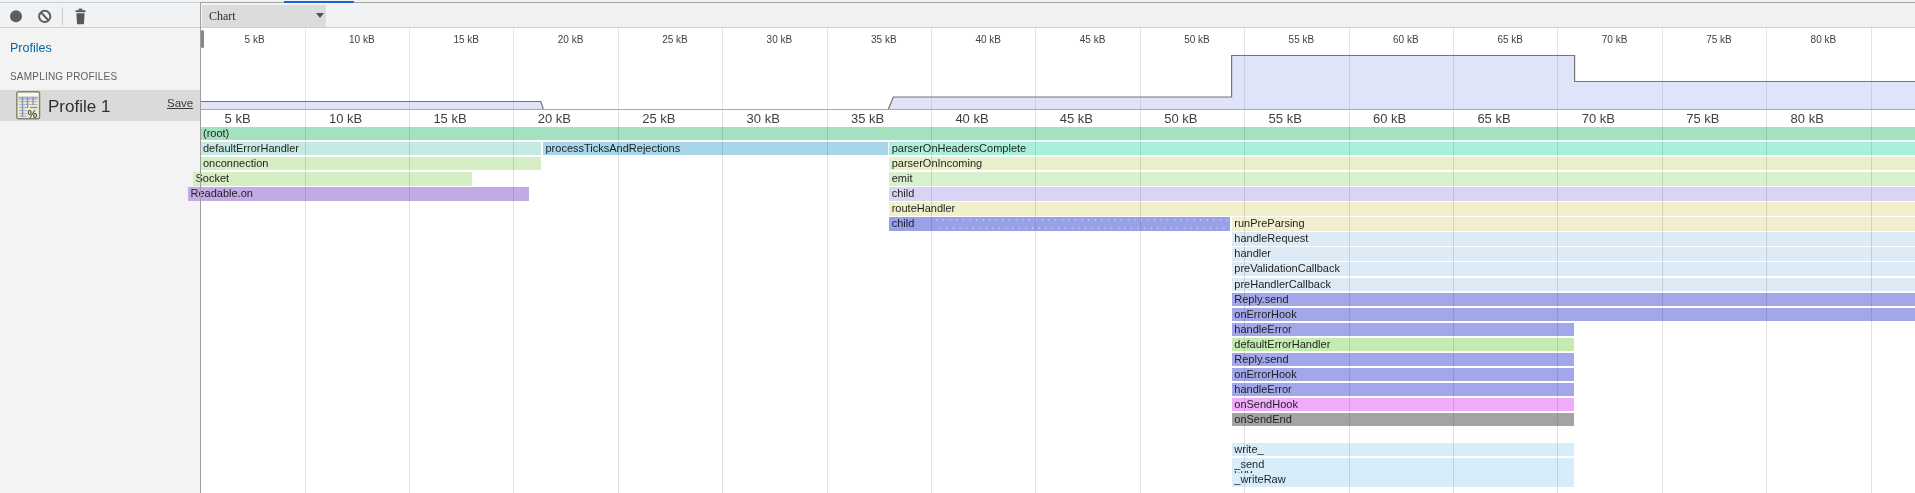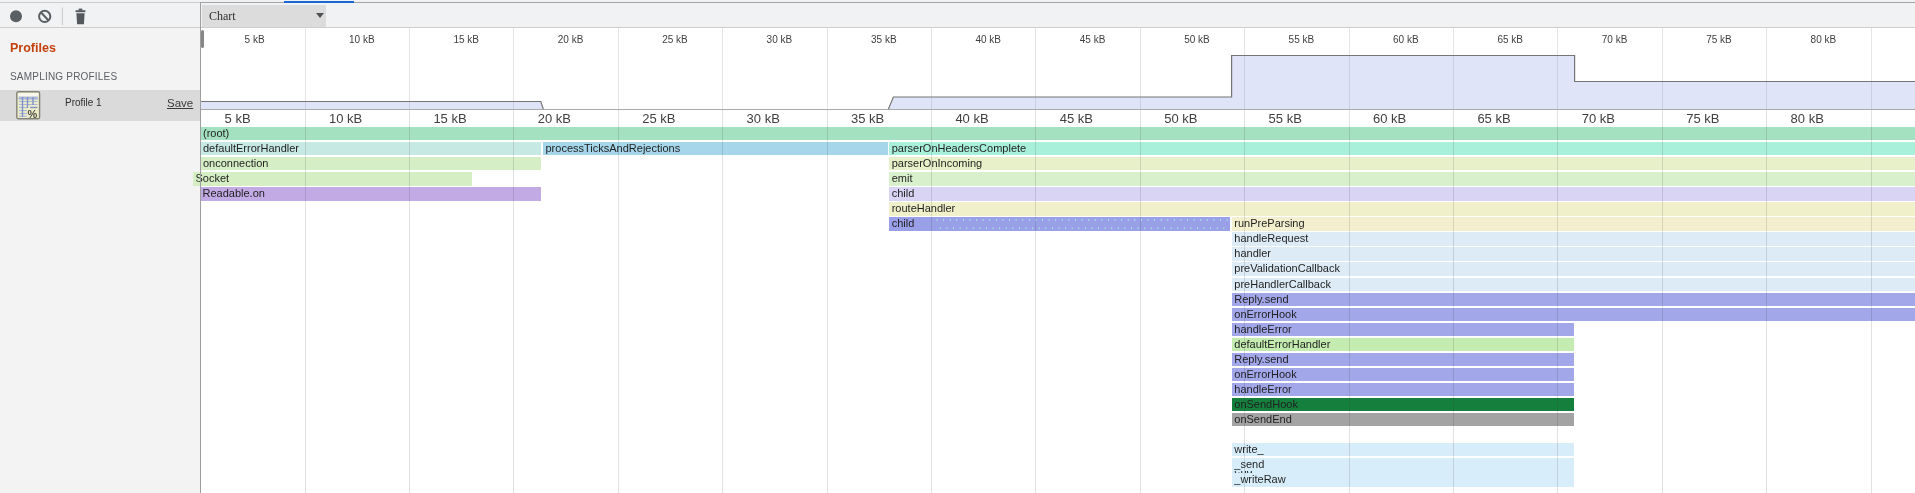--- a/index.html
+++ b/index.html
@@ -22,21 +22,21 @@
 <line x1="62.4" y1="7.5" x2="62.4" y2="25" stroke="#c9c9c9" stroke-width="1"></line>
 <rect x="78.7" y="8.6" width="3.6" height="2" fill="#55595e"></rect>
 <rect x="75.6" y="10.2" width="9.8" height="2" fill="#55595e"></rect>
 <path d="M76.4 13.2 h8.2 l-0.7 11 h-6.8 z" fill="#55595e"></path>
 </svg>
 <div class="abs" style="left:202px;top:4.5px;width:123.5px;height:22px;background:#dcdcdc;"></div>
 <div class="abs" style="left:209px;top:4.5px;height:22px;line-height:22px;font-size:12px;color:#2e2e2e;font-family:Liberation Serif, serif;">Chart</div>
 <div class="abs" style="left:316px;top:13px;width:0;height:0;border-left:4.5px solid transparent;border-right:4.5px solid transparent;border-top:5.5px solid #4e5256;"></div>
 <div class="abs" style="left:0;top:28px;width:200px;height:465px;background:#f3f3f3;"></div>
 <div class="abs" style="left:200px;top:3px;width:1px;height:490px;background:#9e9e9e;z-index:40;"></div>
-<div class="abs" style="left:10px;top:41px;font-size:12.5px;color:#c2410c;font-weight:bold;">Profiles</div>
+<div class="abs" style="left:10px;top:41px;font-size:12.5px;color:#0369a1;">Profiles</div>
 <div class="abs" style="left:10px;top:70.5px;font-size:10px;color:#5d6066;letter-spacing:0.2px;">SAMPLING PROFILES</div>
 <div class="abs" style="left:0;top:90px;width:200px;height:31px;background:#dadada;"></div>
 <svg class="abs" style="left:15.5px;top:91px;" width="25" height="29" viewBox="0 0 25 29">
 <rect x="0.8" y="0.8" width="22.8" height="27" rx="1.5" fill="#edecca" stroke="#83837a" stroke-width="1.4"></rect>
 <rect x="2.2" y="2.2" width="20" height="3.2" fill="#f9f8ee"></rect>
 <rect x="2.6" y="5.6" width="19.2" height="3" fill="#aab6da"></rect>
 <g stroke="#aab6da" stroke-width="1.1">
 <line x1="3" y1="10.5" x2="21.5" y2="10.5"></line>
 <line x1="3" y1="13.5" x2="21.5" y2="13.5"></line>
 <line x1="3" y1="16.5" x2="11" y2="16.5"></line>
@@ -45,21 +45,21 @@
 <line x1="3" y1="25.2" x2="11" y2="25.2"></line>
 </g>
 <g stroke="#7c8fc7" stroke-width="1.3">
 <line x1="6.5" y1="6" x2="6.5" y2="26"></line>
 <line x1="11.5" y1="6" x2="11.5" y2="17"></line>
 <line x1="17" y1="6" x2="17" y2="14"></line>
 <line x1="14" y1="16.5" x2="21.5" y2="16.5"></line>
 </g>
 <text x="11.5" y="26.5" font-size="11" font-weight="bold" fill="#4e4e42" font-family="Liberation Sans">%</text>
 </svg>
-<div class="abs" style="left:48px;top:97px;font-size:10px;color:#303030;margin-left:17px;">Profile 1</div>
+<div class="abs" style="left:48px;top:97px;font-size:17px;color:#303030;">Profile 1</div>
 <div class="abs" style="left:167px;top:97px;font-size:11.5px;color:#3a3a3a;text-decoration:underline;">Save</div>
 <div class="abs" style="left:200.5px;top:28px;width:1714.5px;height:82px;background:#fff;"></div>
 <div class="grid" style="left:304.6px;top:28px;height:81px;"></div>
 <div class="grid" style="left:409.0px;top:28px;height:81px;"></div>
 <div class="grid" style="left:513.4px;top:28px;height:81px;"></div>
 <div class="grid" style="left:617.8px;top:28px;height:81px;"></div>
 <div class="grid" style="left:722.2px;top:28px;height:81px;"></div>
 <div class="grid" style="left:826.6px;top:28px;height:81px;"></div>
 <div class="grid" style="left:931.0px;top:28px;height:81px;"></div>
 <div class="grid" style="left:1035.4px;top:28px;height:81px;"></div>
@@ -112,37 +112,37 @@
 <div class="rlab" style="left:1686.2px;top:111px;width:76px;font-size:13px;">75 kB</div>
 <div class="rlab" style="left:1790.6px;top:111px;width:76px;font-size:13px;">80 kB</div>
 <div class="bar" style="left:200.5px;top:127.00px;width:1714.5px;background:#a3e1c1;">(root)</div>
 <div class="bar" style="left:200.5px;top:142.05px;width:340.8px;background:#c7e9e3;">defaultErrorHandler</div>
 <div class="bar" style="left:543.0px;top:142.05px;width:345.3px;background:#a6d6e9;">processTicksAndRejections</div>
 <div class="bar" style="left:889.2px;top:142.05px;width:1025.8px;background:#a9f0da;">parserOnHeadersComplete</div>
 <div class="bar" style="left:200.5px;top:157.10px;width:340.8px;background:#d6eec6;">onconnection</div>
 <div class="bar" style="left:889.2px;top:157.10px;width:1025.8px;background:#e7f0c8;">parserOnIncoming</div>
 <div class="bar" style="left:193px;top:172.15px;width:279px;background:#d5eec4;">Socket</div>
 <div class="bar" style="left:889.2px;top:172.15px;width:1025.8px;background:#d9f0cc;">emit</div>
-<div class="bar" style="left:200px;top:187.20px;width:340.8px;background:#c2aae4;">Readable.on</div>
+<div class="bar" style="left:188px;top:187.20px;width:340.8px;background:#c2aae4;">Readable.on</div>
 <div class="bar" style="left:889.2px;top:187.20px;width:1025.8px;background:#d9d4f4;">child</div>
 <div class="bar" style="left:889.2px;top:202.25px;width:1025.8px;background:#f0f0ca;">routeHandler</div>
 <div class="bar" style="left:889.2px;top:217.30px;width:341.1px;background:#99a0e8;">child</div>
 <div class="bar" style="left:1231.8px;top:217.30px;width:683.2px;background:#f3efce;">runPreParsing</div>
 <div class="bar" style="left:1231.8px;top:232.35px;width:683.2px;background:#dcebf5;">handleRequest</div>
 <div class="bar" style="left:1231.8px;top:247.40px;width:683.2px;background:#dcebf5;">handler</div>
 <div class="bar" style="left:1231.8px;top:262.45px;width:683.2px;background:#dcebf5;">preValidationCallback</div>
 <div class="bar" style="left:1231.8px;top:277.50px;width:683.2px;background:#dcebf5;">preHandlerCallback</div>
 <div class="bar" style="left:1231.8px;top:292.55px;width:683.2px;background:#a2a7e9;">Reply.send</div>
 <div class="bar" style="left:1231.8px;top:307.60px;width:683.2px;background:#a2a7e9;">onErrorHook</div>
 <div class="bar" style="left:1231.8px;top:322.65px;width:342.7px;background:#a2a7e9;">handleError</div>
 <div class="bar" style="left:1231.8px;top:337.70px;width:342.7px;background:#c4ebb0;">defaultErrorHandler</div>
 <div class="bar" style="left:1231.8px;top:352.75px;width:342.7px;background:#a2a7e9;">Reply.send</div>
 <div class="bar" style="left:1231.8px;top:367.80px;width:342.7px;background:#a2a7e9;">onErrorHook</div>
 <div class="bar" style="left:1231.8px;top:382.85px;width:342.7px;background:#a2a7e9;">handleError</div>
-<div class="bar" style="left:1231.8px;top:397.90px;width:342.7px;background:#15803d;">onSendHook</div>
+<div class="bar" style="left:1231.8px;top:397.90px;width:342.7px;background:#f0abfc;">onSendHook</div>
 <div class="bar" style="left:1231.8px;top:412.95px;width:342.7px;background:#a3a3a3;">onSendEnd</div>
 <div class="bar" style="left:1231.8px;top:428.00px;width:342.7px;background:#d7edfa;margin-top:36px;">end</div>
 <div class="bar" style="left:1231.8px;top:443.05px;width:342.7px;background:#d7edfa;">write_</div>
 <div class="bar" style="left:1231.8px;top:458.10px;width:342.7px;background:#d7edfa;">_send</div>
 <div class="bar" style="left:1231.8px;top:473.15px;width:342.7px;background:#d7edfa;">_writeRaw</div>
 <div class="abs" style="left:935px;top:217.30px;width:295px;height:13.4px;z-index:5;
 background-image:radial-gradient(circle 1px, rgba(170,240,220,0.9) 60%, rgba(170,240,220,0) 63%),radial-gradient(circle 1px, rgba(170,240,220,0.9) 60%, rgba(170,240,220,0) 63%);
 background-size:6.6px 13.4px,6.6px 13.4px;background-position:2px 4.6px,5.3px 9.6px;"></div>
 <div class="fgrid" style="left:304.6px;top:110px;height:383px;"></div>
 <div class="fgrid" style="left:409.0px;top:110px;height:383px;"></div>

